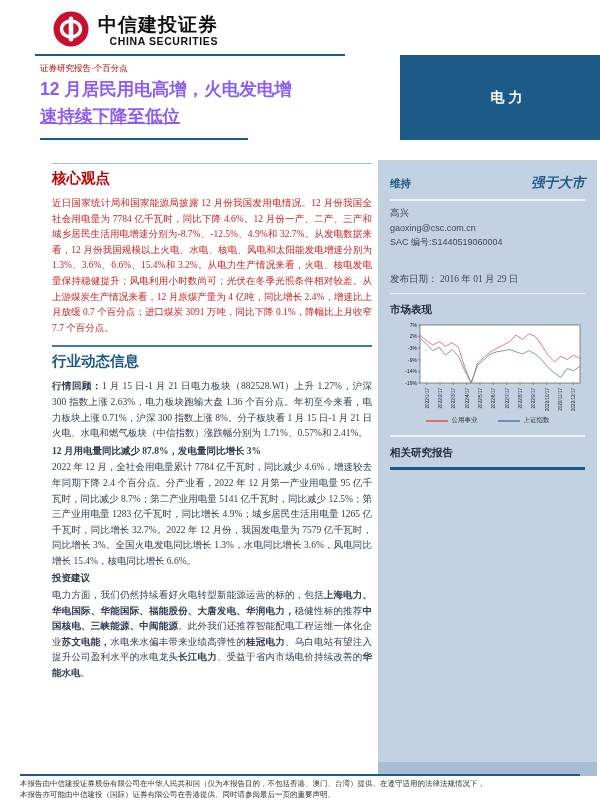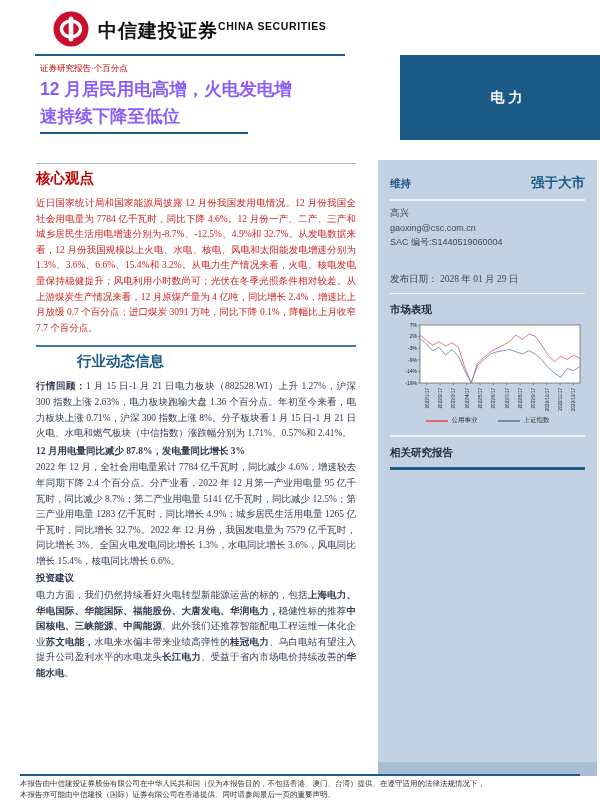--- a/index.html
+++ b/index.html
@@ -1,51 +1,51 @@
 <!DOCTYPE html>
 <html><head>
 <meta charset="utf-8">
 <style>
   html,body{margin:0;padding:0;background:#fff;}
   .page{position:relative;width:600px;height:800px;background:#fff;overflow:hidden;
         font-family:"Liberation Serif","DejaVu Serif",serif;}
 
   
   .logo{position:absolute;left:52px;top:10px;display:flex;align-items:center;gap:8px;}
-  .logo-text{display:flex;flex-direction:row;line-height:1.1;text-align:right;}
+  .logo-text{display:flex;flex-direction:column;line-height:1.1;text-align:right;}
   .logo-cn{font-family:"Liberation Sans","DejaVu Sans",sans-serif;font-weight:bold;font-size:19px;color:#101010;letter-spacing:1px;}
   .logo-en{font-family:"Liberation Sans","DejaVu Sans",sans-serif;font-weight:bold;font-size:10.5px;color:#101010;letter-spacing:.6px;}
   .logo-rule{position:absolute;left:35px;top:54px;width:310px;height:2px;background:#1c5a87;}
   .report-type{position:absolute;left:40px;top:63px;font-size:8.5px;color:#c00000;}
   .title{position:absolute;left:40px;top:76px;width:335px;margin:0;
          font-family:"Liberation Sans","DejaVu Sans",sans-serif;
          font-size:17.5px;line-height:27px;font-weight:bold;color:#8b5cf6;}
-  .title-underline{display:inline-block;min-width:208px;border-bottom:2px solid #1c5a87;padding-bottom:2px;}
+  .title-underline{display:inline-block;min-width:208px;border-bottom:2px solid #1c5a87;padding-bottom:8px;text-decoration:underline;}
   .sector-box{position:absolute;left:400px;top:55px;width:217px;height:85px;background:#1c5a87;
               color:#fff;display:flex;align-items:center;justify-content:center;
               font-family:"Liberation Sans","DejaVu Sans",sans-serif;font-size:14px;font-weight:bold;letter-spacing:4px;}
 
   
-  .main{position:absolute;left:36px;top:163px;width:320px;}
+  .main{position:absolute;left:52px;top:163px;width:320px;}
   .rule-light{height:1px;background:#a9bfd2;margin-bottom:5px;}
   .sec-heading{font-family:"Liberation Sans","DejaVu Sans",sans-serif;font-size:14.5px;font-weight:bold;margin:2px 0 8px;}
   .sec-heading.red{color:#c00000;}
-  .sec-heading.blue{color:#1c5a87;margin-left:41px;}
+  .sec-heading.blue{color:#1c5a87;}
   .core-para{color:#cc2222;font-size:9.5px;line-height:15.6px;text-align:justify;margin:0;}
   .rule-blue{height:2px;background:#3c78ad;margin:9px 0 5px;}
   .body-para{color:#2f3b52;font-size:9.5px;line-height:15.6px;text-align:justify;margin:0 0 2px;}
   .subhead{color:#2f3b52;font-size:9.5px;line-height:15.6px;font-weight:bold;margin:1px 0;}
 
   
   .sidebar{position:absolute;left:378px;top:160px;width:219px;height:616px;background:#c3d2e2;}
   .sb-band{position:absolute;bottom:0;left:0;width:100%;height:14px;background:#a9bdd3;}
   .sb-inner{margin:0 12px;}
   .rating-row{display:flex;justify-content:space-between;align-items:baseline;padding-top:14px;}
   .rating-action{color:#1c5a87;font-weight:bold;font-size:10.5px;font-family:"Liberation Sans","DejaVu Sans",sans-serif;}
-  .rating-value{color:#1c5a87;font-weight:bold;font-size:13.5px;font-family:"Liberation Sans","DejaVu Sans",sans-serif;}
+  .rating-value{color:#1c5a87;font-weight:bold;font-size:13.5px;font-family:"Liberation Sans","DejaVu Sans",sans-serif;font-style:italic;}
   .sb-rule{height:1.5px;background:#eef3f8;margin:7px 0 6px;}
   .analyst-name{font-size:9.5px;color:#3c4758;margin:2px 0 3px;}
   .analyst-line{font-size:9px;color:#3c4758;margin:3px 0;font-family:"Liberation Sans","DejaVu Sans",sans-serif;text-decoration:none;display:block;}
   .date-row{margin-top:24px;font-size:9.5px;color:#3c4758;}
   .sb-heading{font-size:10.5px;font-weight:bold;color:#1f2a3a;font-family:"Liberation Sans","DejaVu Sans",sans-serif;margin:9px 0 4px;}
   .chart-wrap{margin-top:2px;}
   .chart-wrap svg{display:block;}
   .legend{display:flex;gap:20px;justify-content:center;font-size:6.5px;color:#333;margin-top:1px;
           font-family:"Liberation Sans","DejaVu Sans",sans-serif;}
   .legend-item{display:flex;align-items:center;}
@@ -108,21 +108,21 @@
         <span class="rating-value">强于大市</span>
       </div>
       <div class="sb-rule"></div>
 
       <div class="analyst-name">高兴</div>
       <a class="analyst-line" href="#">gaoxing@csc.com.cn</a>
       <span class="analyst-line">SAC 编号:S1440519060004</span>
 
       <div class="date-row">
         <span>发布日期：</span>
-        <span>2028 年 01 月 29 日</span>
+        <span>2016 年 01 月 29 日</span>
       </div>
       <div class="sb-rule"></div>
 
       <div class="sb-heading">市场表现</div>
       <div class="chart-wrap">
         <svg width="195" height="94" viewBox="0 0 195 94">
             <rect x="30" y="4" width="160" height="58" fill="#ffffff" stroke="#444" stroke-width="0.6"></rect>
             <line x1="28" y1="4" x2="30" y2="4" stroke="#444" stroke-width="0.5"></line>
             <text x="27" y="5.7" text-anchor="end" font-size="5" fill="#222" font-family="Liberation Sans, sans-serif">7%</text>
             <line x1="28" y1="15.6" x2="30" y2="15.6" stroke="#444" stroke-width="0.5"></line>

